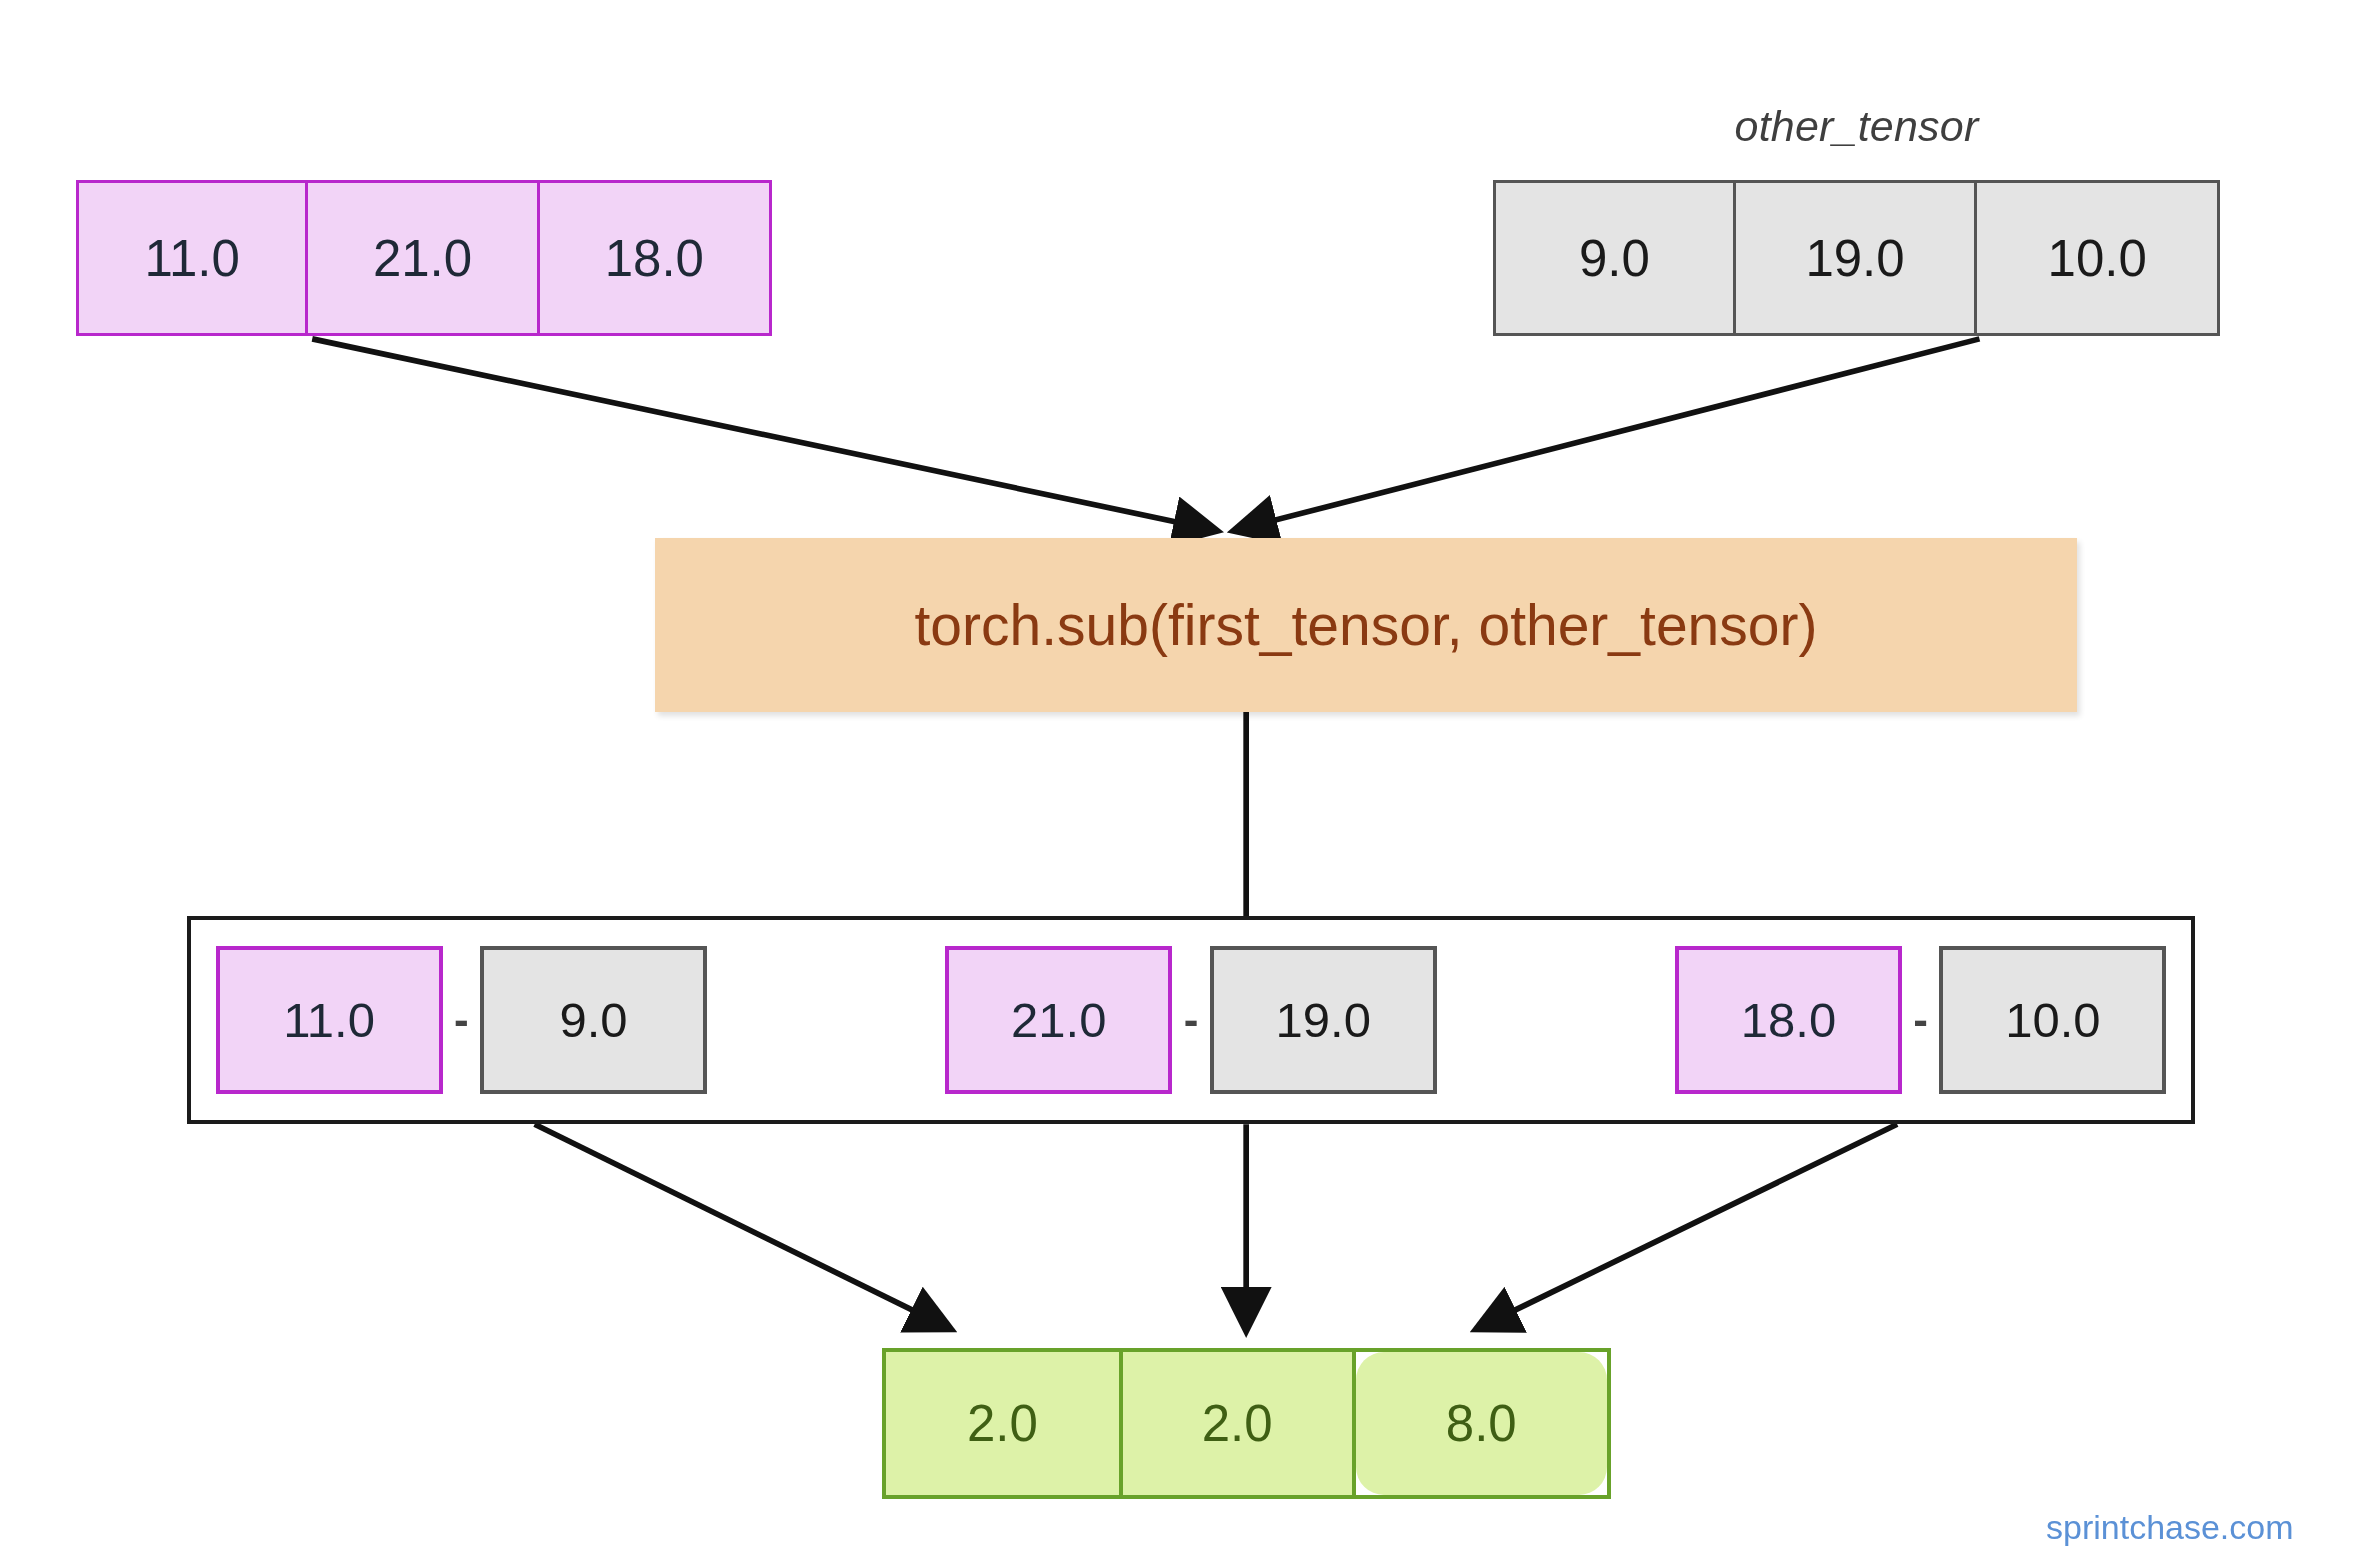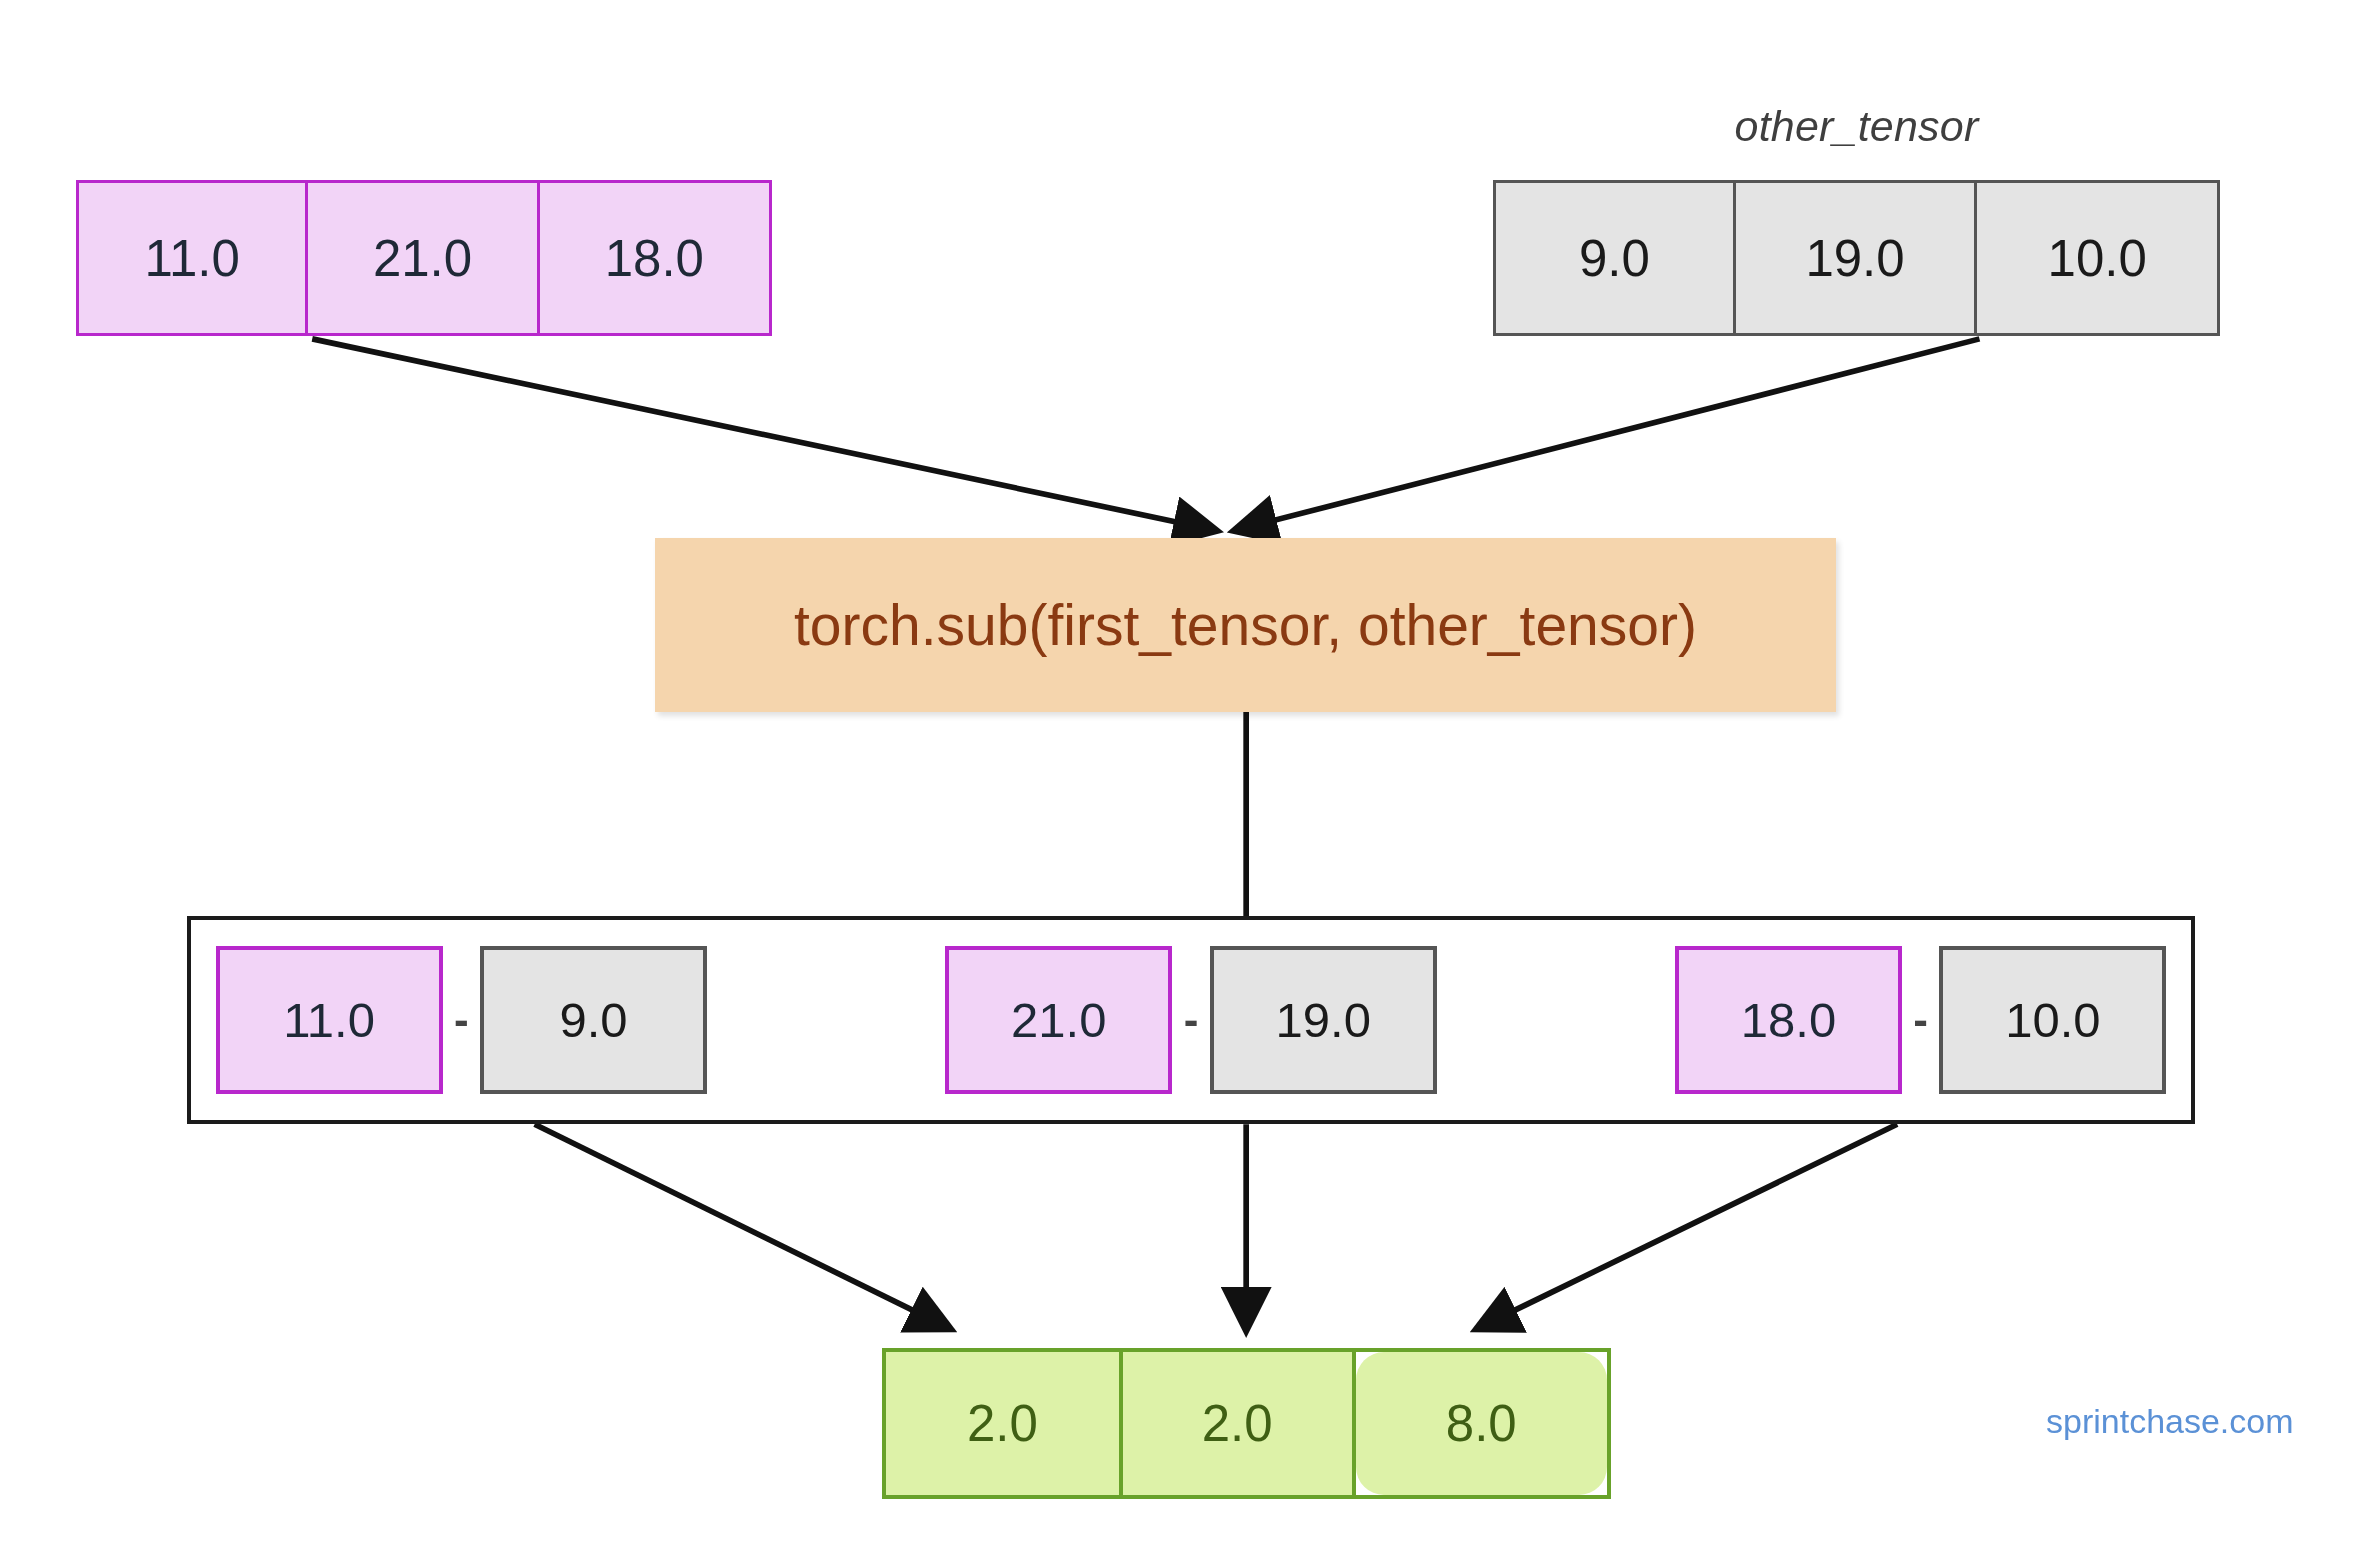--- a/index.html
+++ b/index.html
@@ -187,21 +187,21 @@
   </div>
 
   <div class="tensor-label" style="left:1493px; top:102px; width:727px;font-style:italic;">other_tensor</div>
 
   <div class="tensor-strip strip-gray" style="left:1493px; top:180px; width:727px; height:156px;">
     <div class="tensor-cell" style="width:240px;">9.0</div>
     <div class="tensor-cell" style="width:242px;">19.0</div>
     <div class="tensor-cell" style="width:240px;">10.0</div>
   </div>
 
-  <div class="op-box" style="left:655px; top:538px; width:1181px; height:174px;justify-content:center;">
+  <div class="op-box" style="left:655px; top:538px; width:1422px; height:174px;justify-content:center;">
     <span>torch.sub(first_tensor, other_tensor)</span>
   </div>
 
   <div class="pairs-box" style="left:187px; top:916px; width:2008px; height:208px;">
 
     <div class="pair">
       <div class="pair-cell purple">11.0</div>
       <div class="pair-op">-</div>
       <div class="pair-cell gray">9.0</div>
     </div>
@@ -218,16 +218,16 @@
       <div class="pair-cell gray">10.0</div>
     </div>
   </div>
 
   <div class="tensor-strip strip-green" style="left:882px; top:1348px; width:729px; height:151px;">
     <div class="tensor-cell" style="width:241px;">2.0</div>
     <div class="tensor-cell" style="width:237px;">2.0</div>
     <div class="tensor-cell" style="width:256px;border-radius:28px;">8.0</div>
   </div>
 
-  <div class="watermark" style="left:2046px; top:1402px;">sprintchase.com</div>
+  <div class="watermark" style="left:2046px; top:1508px;">sprintchase.com</div>
 
 </div>
 
 
 </body></html>

